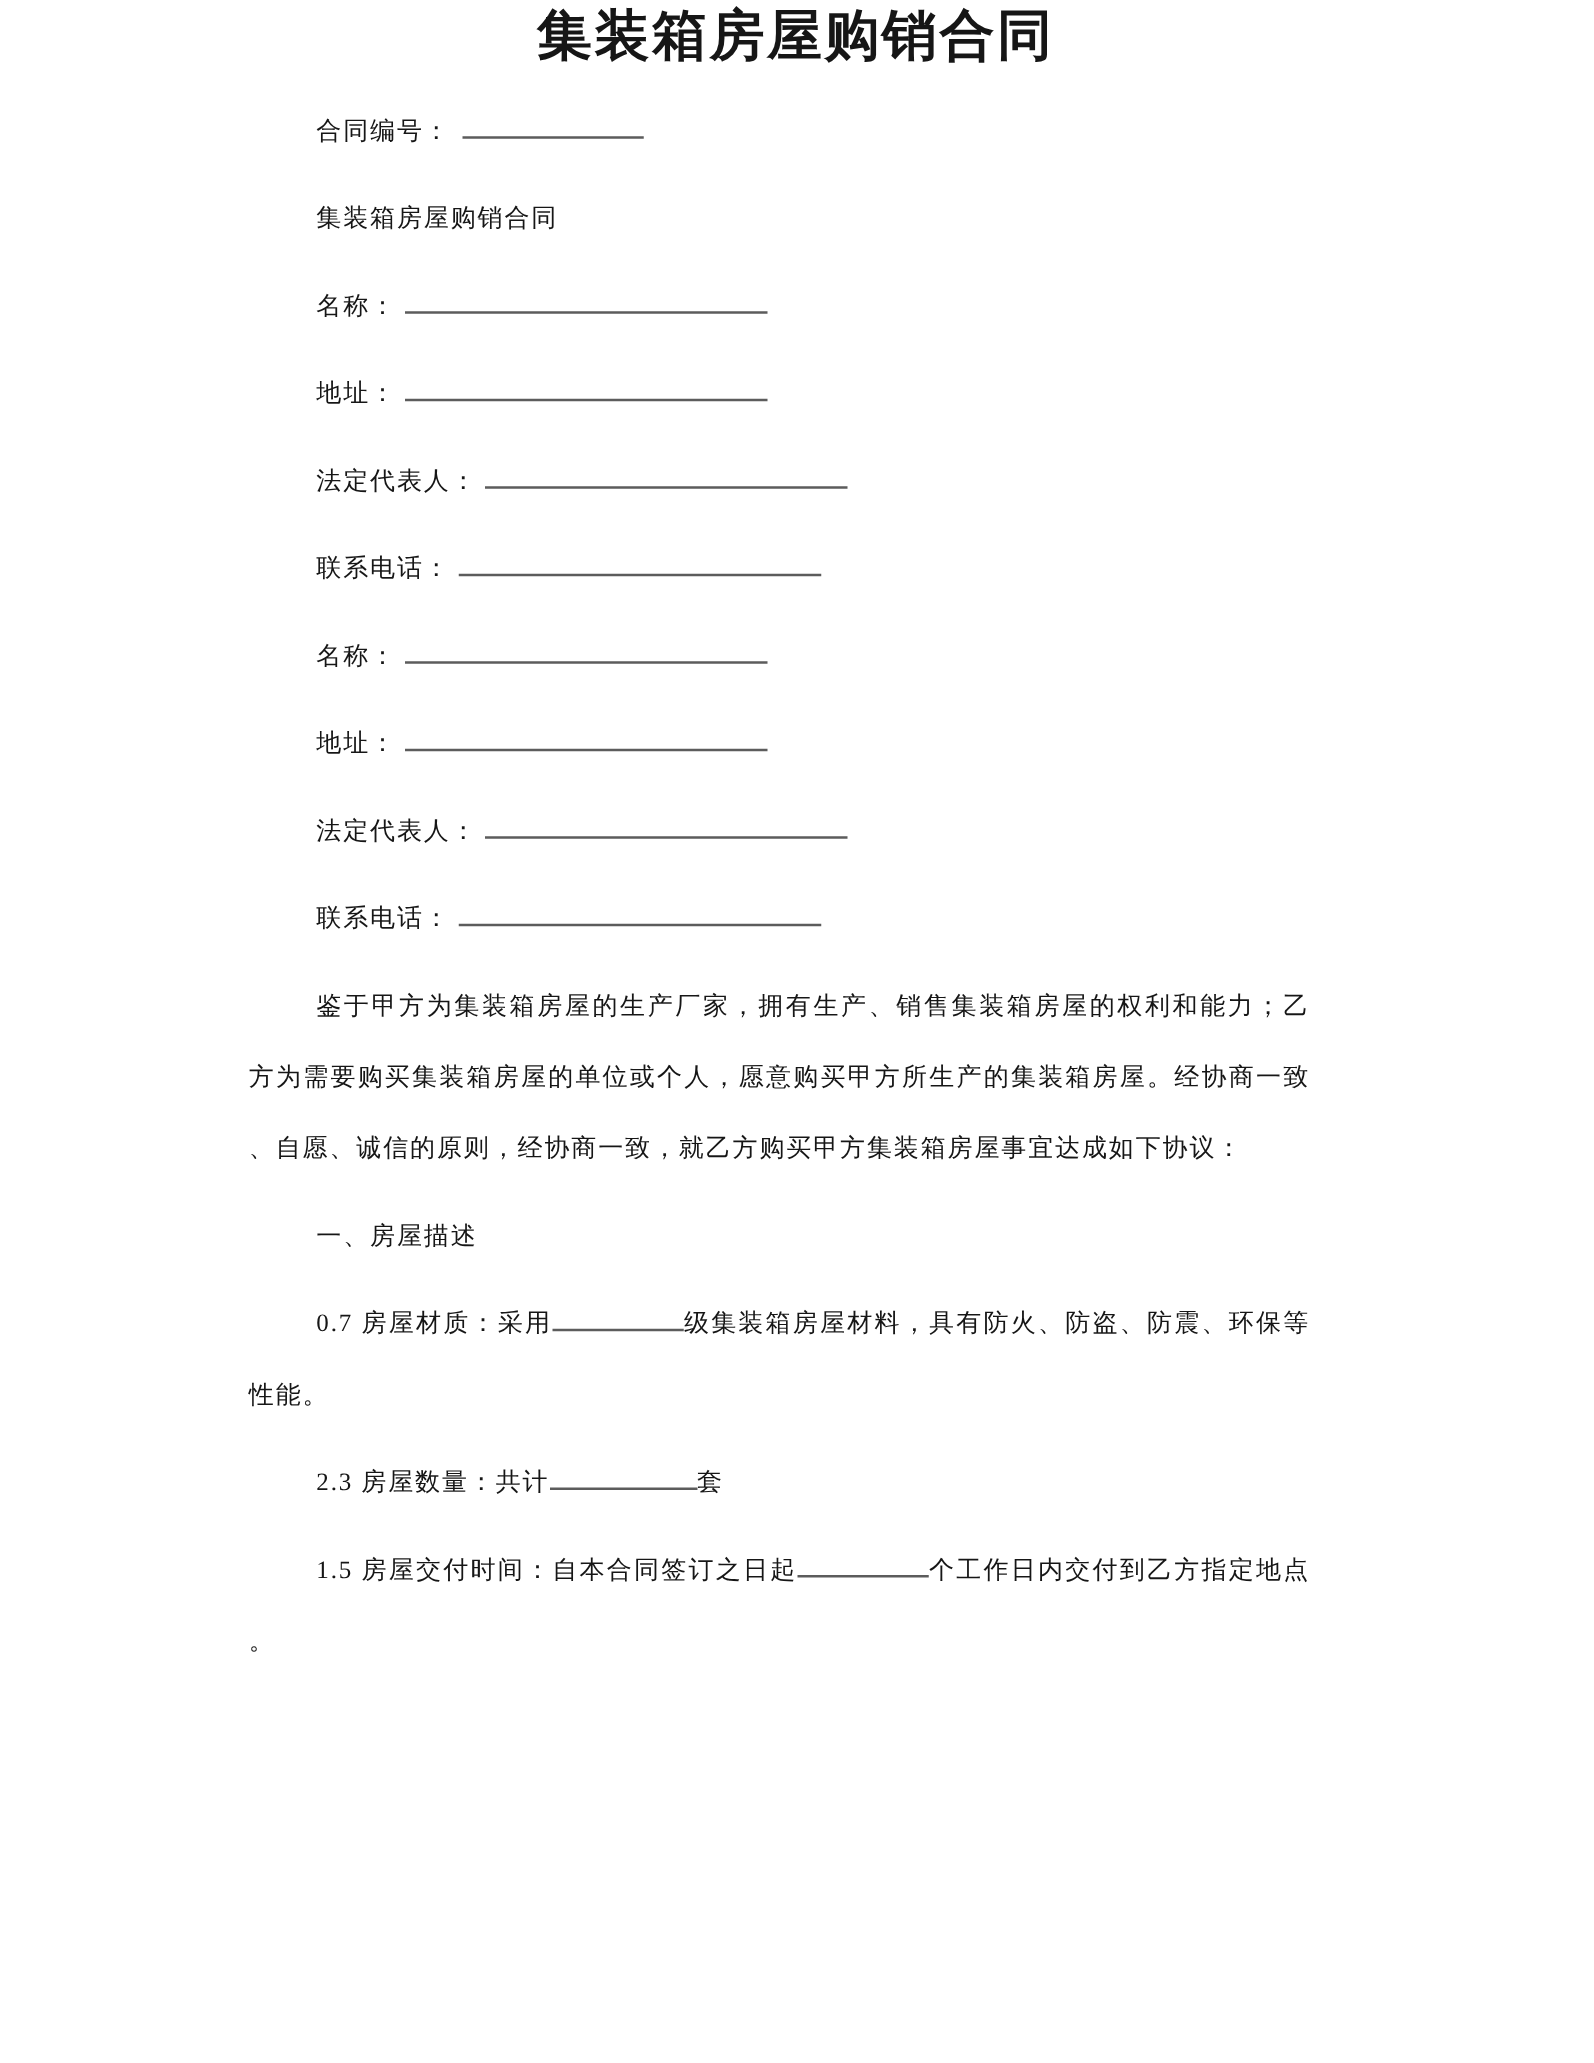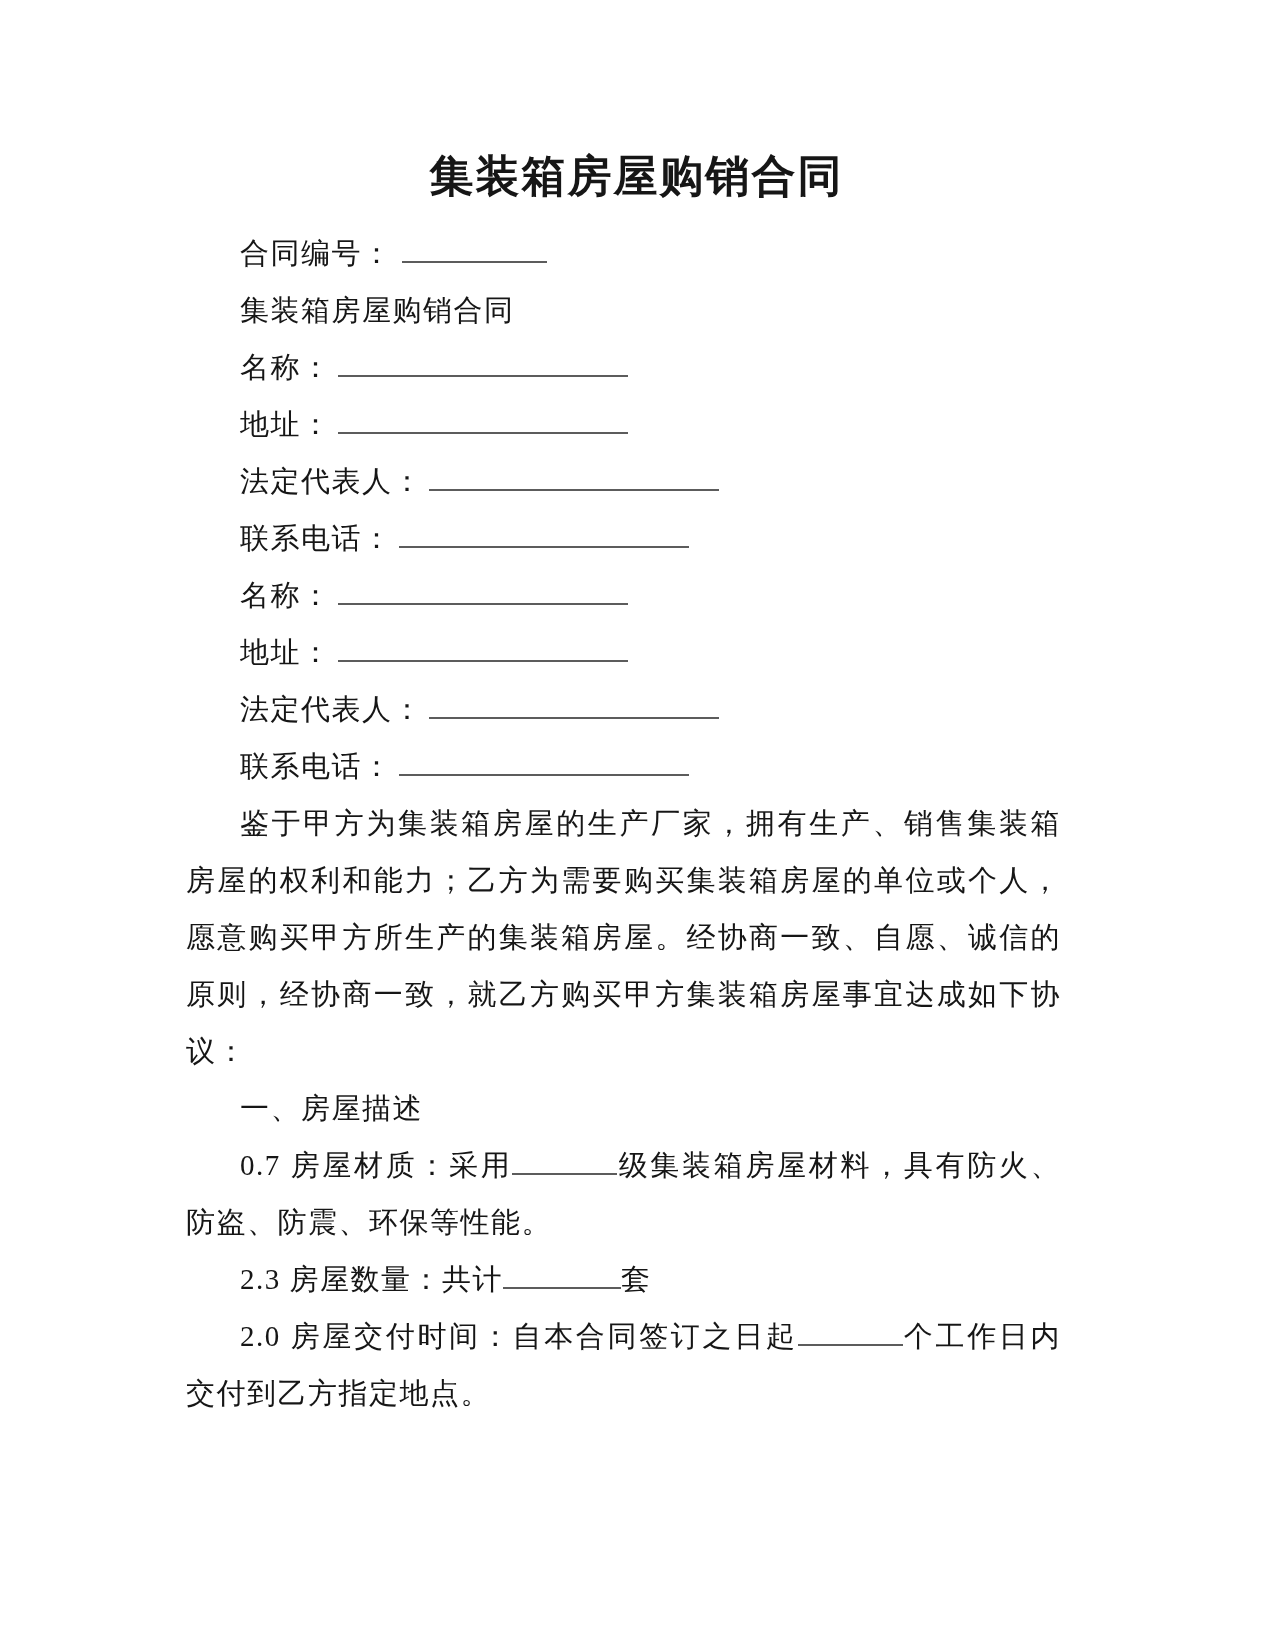--- a/index.html
+++ b/index.html
@@ -6,40 +6,39 @@
     margin: 0;
     padding: 0;
     background: #ffffff;
   }
   .page {
     position: relative;
     width: 1273px;
     height: 1650px;
     box-sizing: border-box;
     background: #ffffff;
-    padding-top: 148px;
     overflow: hidden;
     font-family: "Liberation Serif", "DejaVu Serif", serif;
     color: #161616;
   }
   .doc-title {
     margin: 0 0 19px 0;
     font-size: 44px;
     line-height: 58px;
     font-weight: bold;
     text-align: center;
     letter-spacing: 2px;
   }
   .content {
     margin-left: 186px;
     margin-right: 212px;
   }
   .content p {
-    margin: 0;
-    font-size: 29px;
+    margin: 13px;
+    font-size: 20px;
     line-height: 57px;
     letter-spacing: 1.5px;
     text-indent: 54px;
     text-align: justify;
     word-break: break-all;
     line-break: anywhere;
   }
   .heading-bold {
     font-weight: normal;
   }
@@ -95,16 +94,16 @@
     <p>鉴于甲方为集装箱房屋的生产厂家，拥有生产、销售集装箱房屋的权利和能力；乙方为需要购买集装箱房屋的单位或个人，愿意购买甲方所生产的集装箱房屋。经协商一致、自愿、诚信的原则，经协商一致，就乙方购买甲方集装箱房屋事宜达成如下协议：</p>
 
     <p class="heading-bold">一、房屋描述</p>
 
 
 
     <p><span>0.7 房屋材质：采用</span><span class="blank blank-sm"></span><span>级集装箱房屋材料，具有防火、防盗、防震、环保等性能。</span></p>
 
     <p><span>2.3 房屋数量：共计</span><span class="blank blank-md"></span><span>套</span></p>
 
-    <p><span>2.0 房屋交付时间：自本合同签订之日起</span><span class="blank blank-sm"></span><span>个工作日内交付到乙方指定地点。</span></p>
+    <p><span>1.5 房屋交付时间：自本合同签订之日起</span><span class="blank blank-sm"></span><span>个工作日内交付到乙方指定地点。</span></p>
 
   </div>
 </div>
 
 </body></html>

